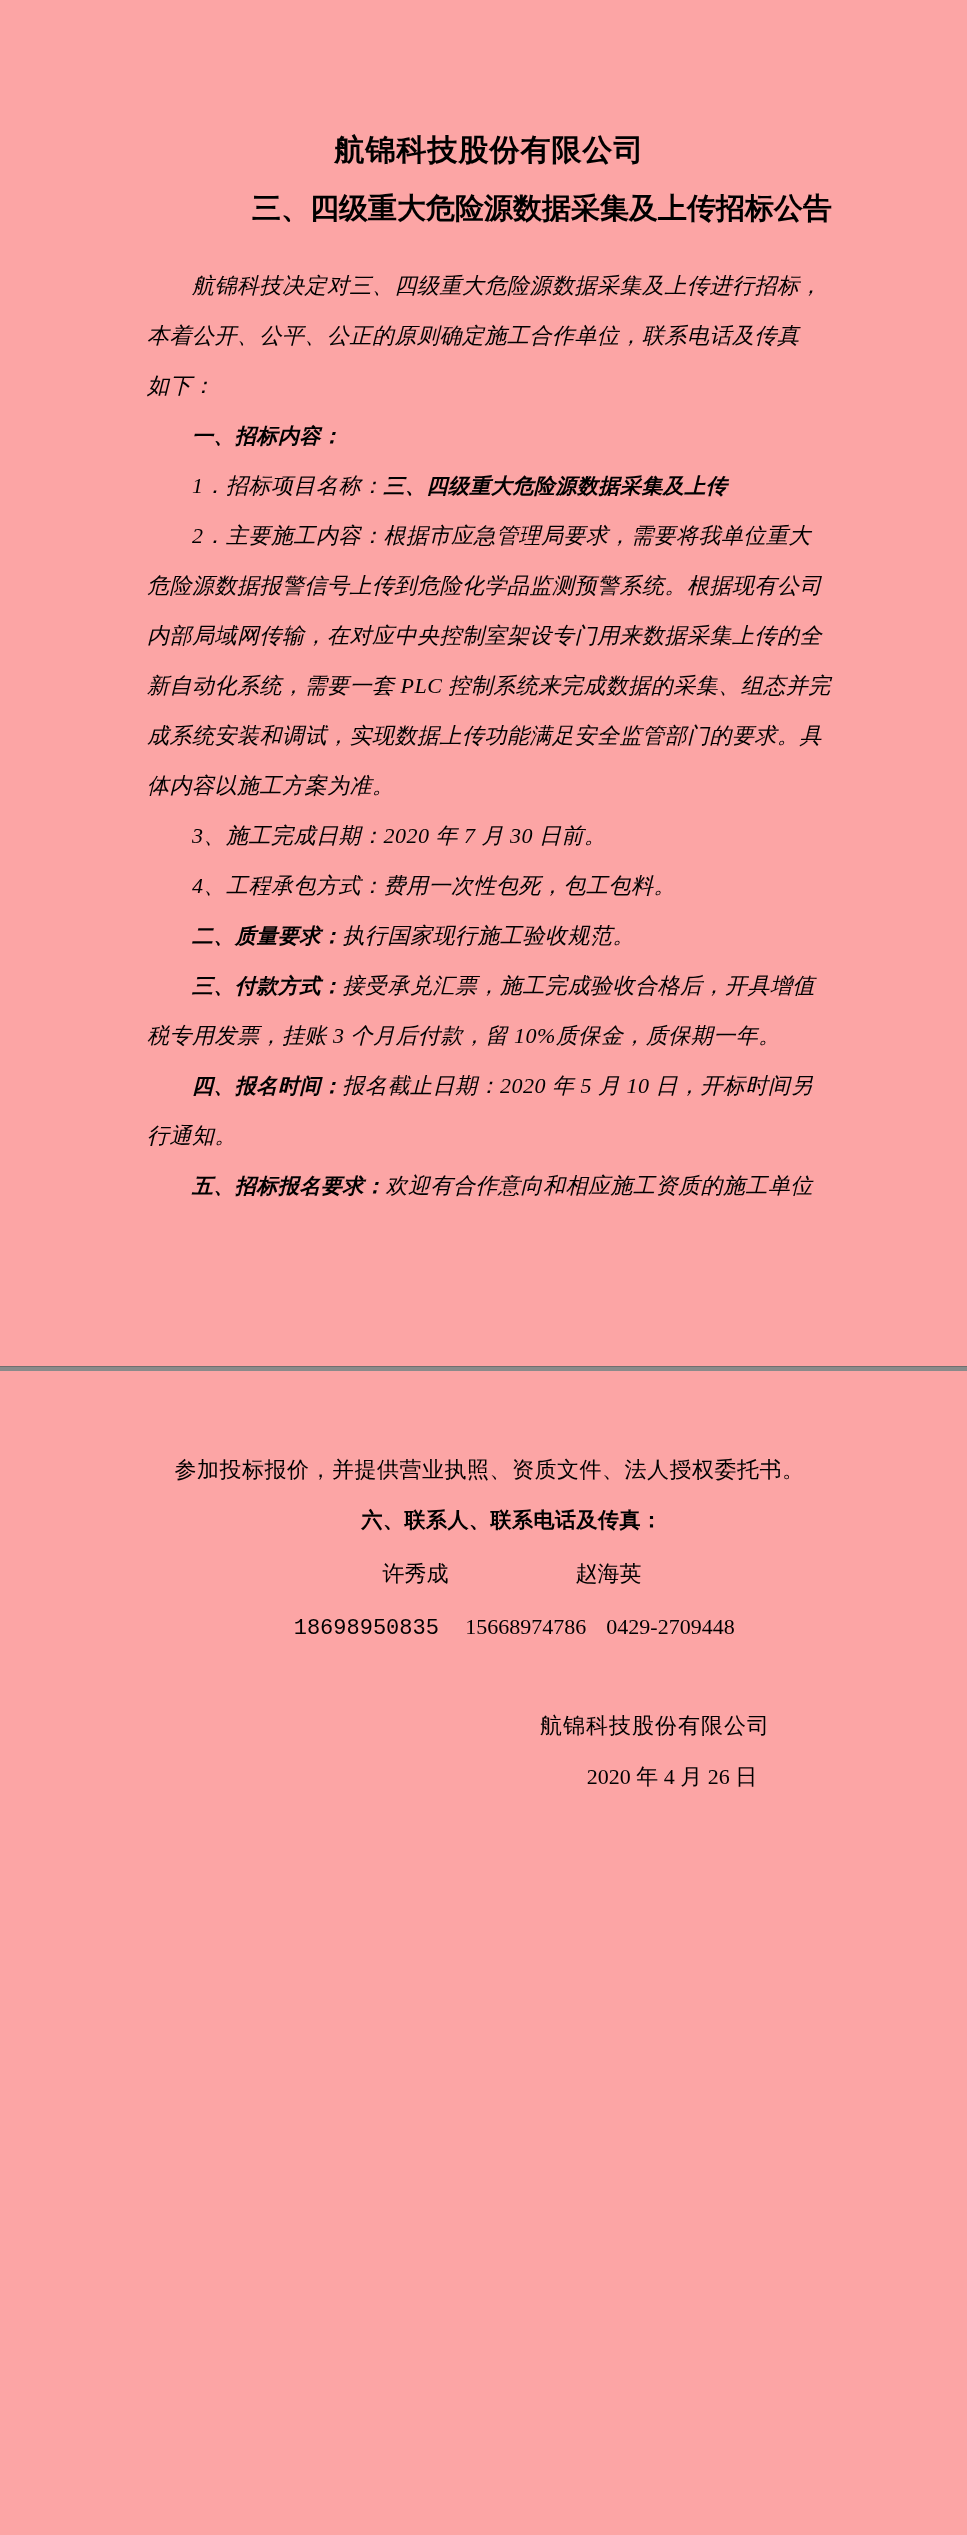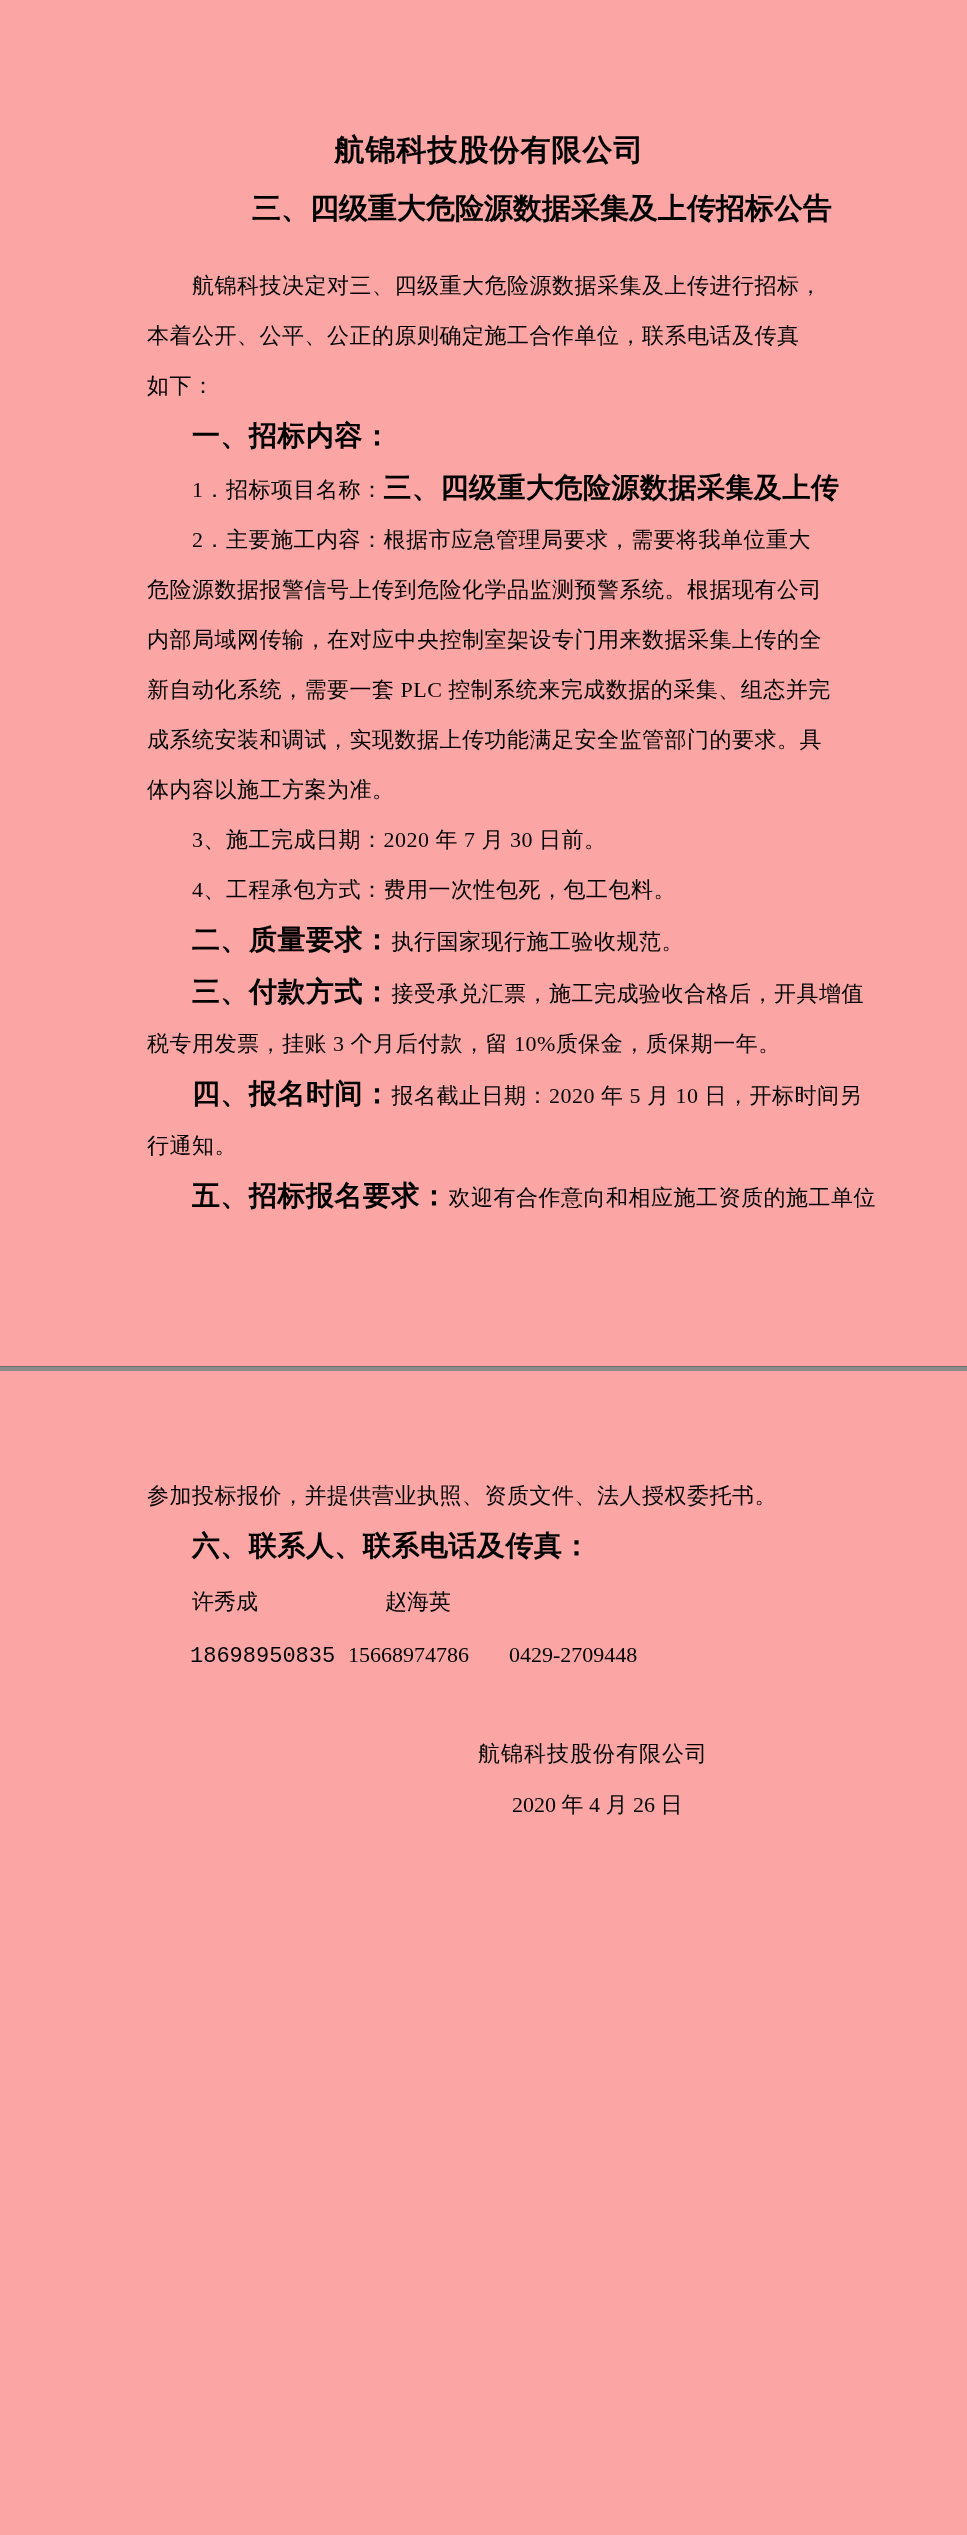--- a/index.html
+++ b/index.html
@@ -31,46 +31,48 @@
   }
   .doc-subtitle {
     margin-top: 18px;
     font-size: 29px;
     line-height: 40px;
     font-weight: bold;
     text-align: right;
   }
   .body-lines {
     margin-top: 33px;
+    font-style: italic;
   }
   .line {
     font-size: 22px;
     line-height: 50px;
     white-space: nowrap;
     letter-spacing: 0.5px;
   }
   .line.indent {
     text-indent: 45px;
   }
   .line .bold {
     font-weight: bold;
     font-family: "Liberation Sans", "DejaVu Sans", sans-serif;
-    font-size: 28px;
+    font-size: 21px;
   }
   .page-divider {
     width: 967px;
     height: 5px;
     background: #8a8a8a;
     border-top: 1px solid #6f6f6f;
     box-sizing: border-box;
   }
   .page2 {
     box-sizing: border-box;
     height: 1164px;
-    padding: 100px 135px 0 147px;
+    padding: 74px 135px 0 147px;
+    text-align: center;
   }
   .page2 .line { white-space: nowrap; }
   .contacts-row {
     margin-top: 4px;
     font-size: 22px;
     line-height: 50px;
   }
   .contact-name {
     display: inline-block;
     width: 193px;

